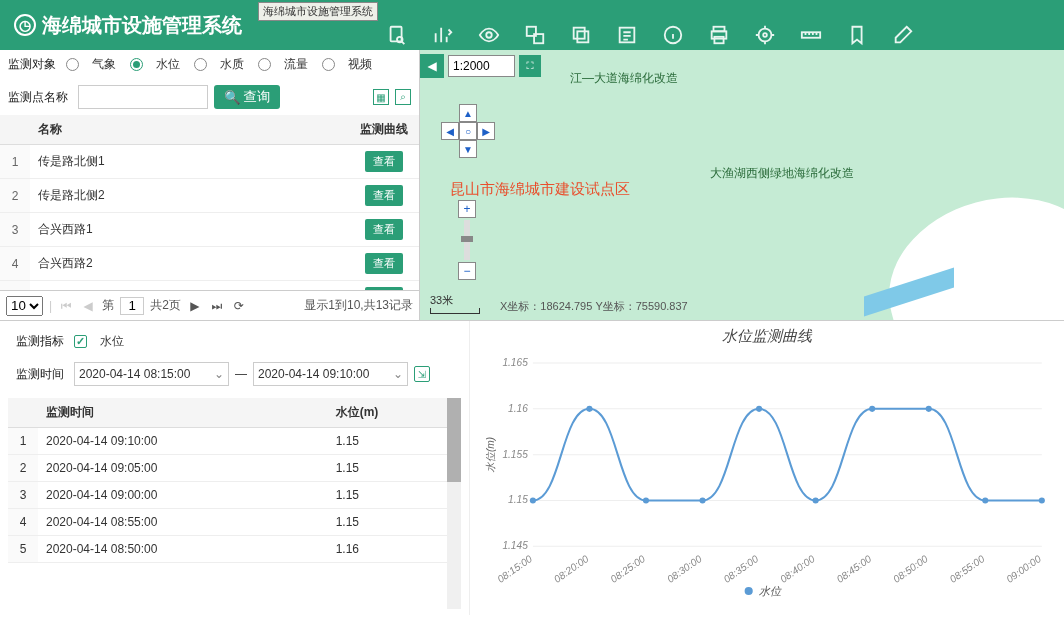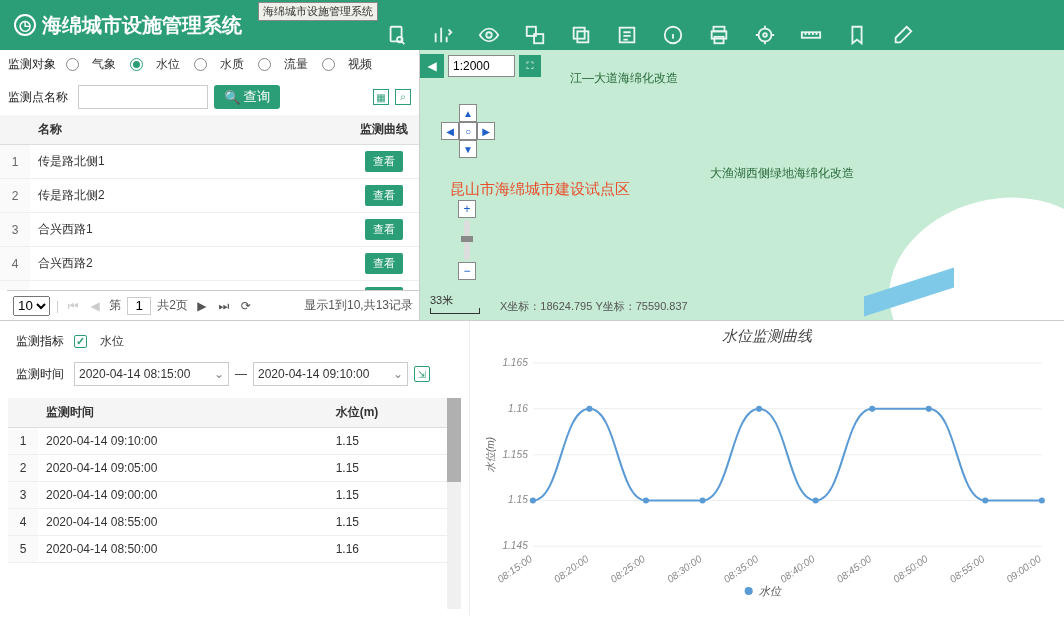--- a/index.html
+++ b/index.html
@@ -25,21 +25,21 @@
 .input-text { height: 24px; border: 1px solid #ccc; padding: 0 4px; width: 130px; }
 .btn-search { height: 24px; background: #2b9e77; color: #fff; border: none; padding: 0 10px; cursor: pointer; display: inline-flex; align-items: center; gap: 3px; border-radius: 3px; }
 .mini-icons { margin-left: auto; display: flex; gap: 6px; align-items: center; color: #2b9e77; }
 .mini-icons span { width: 16px; height: 16px; border: 1px solid #2b9e77; display: inline-flex; align-items: center; justify-content: center; font-size: 10px; cursor: pointer; }
 .grid { flex: 1; overflow: auto; }
 .grid table { width: 100%; border-collapse: collapse; font-size: 12px; }
 .grid th { background: #f5f5f5; text-align: left; padding: 6px 8px; border-bottom: 1px solid #ddd; font-weight: bold; }
 .grid td { padding: 6px 8px; border-bottom: 1px solid #eee; }
 .grid td.rownum { width: 30px; text-align: center; color: #666; background: #fafafa; }
 .btn-view { background: #2b9e77; color: #fff; border: none; padding: 3px 8px; cursor: pointer; border-radius: 2px; font-size: 11px; }
-.pager { height: 30px; border-top: 1px solid #ccc; display: flex; align-items: center; padding: 0 6px; gap: 6px; font-size: 12px; color: #555; margin-left: 7px; }
+.pager { height: 30px; border-top: 1px solid #ccc; display: flex; align-items: center; padding: 0 6px; gap: 6px; font-size: 12px; color: #555; }
 .pager select { height: 20px; }
 .pager .sep { color: #ccc; }
 .pager .pg-btn { width: 16px; height: 16px; display: inline-flex; align-items: center; justify-content: center; cursor: pointer; color: #555; }
 .pager .pg-btn.disabled { color: #ccc; }
 .pager .pg-input { width: 24px; height: 18px; text-align: center; border: 1px solid #ccc; }
 .pager .info { margin-left: auto; }
 .map-area { flex: 1; position: relative; background: #c5ebd4; overflow: hidden; }
 .map-ctrl-group { position: absolute; }
 .scale-row { left: 0; top: 4px; display: flex; align-items: center; gap: 4px; }
 .scale-row .arrow-btn { width: 24px; height: 24px; background: #2b9e77; color: #fff; display: flex; align-items: center; justify-content: center; cursor: pointer; }

